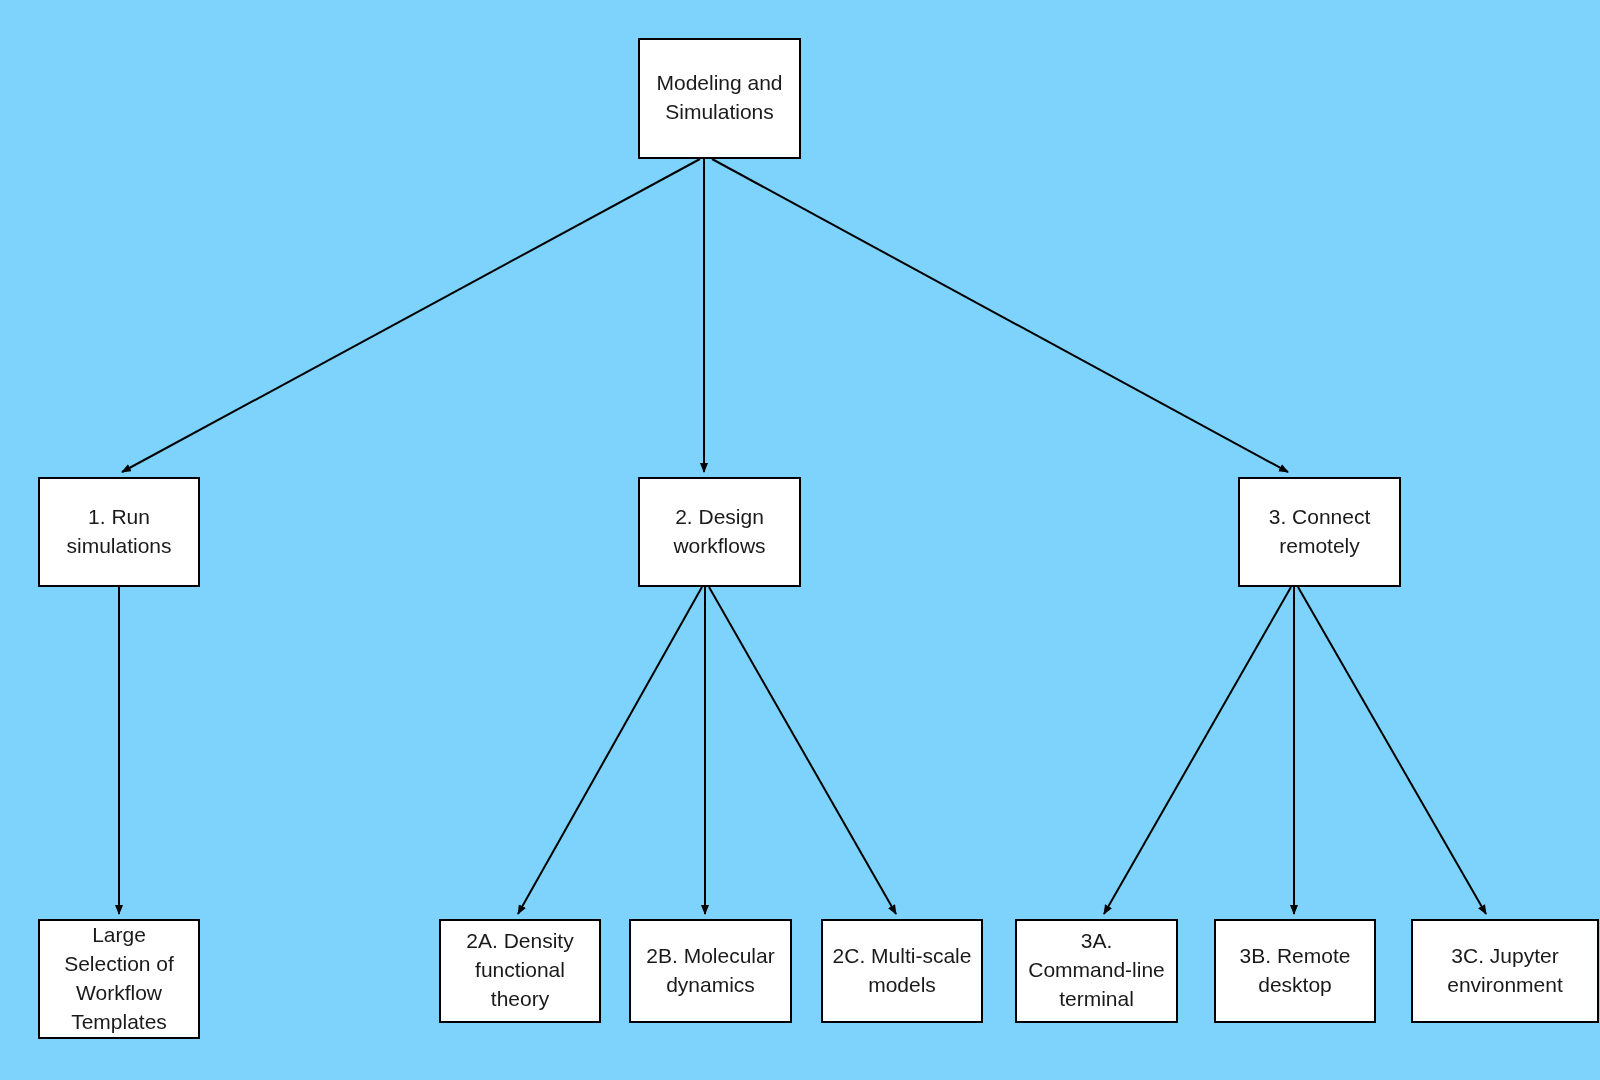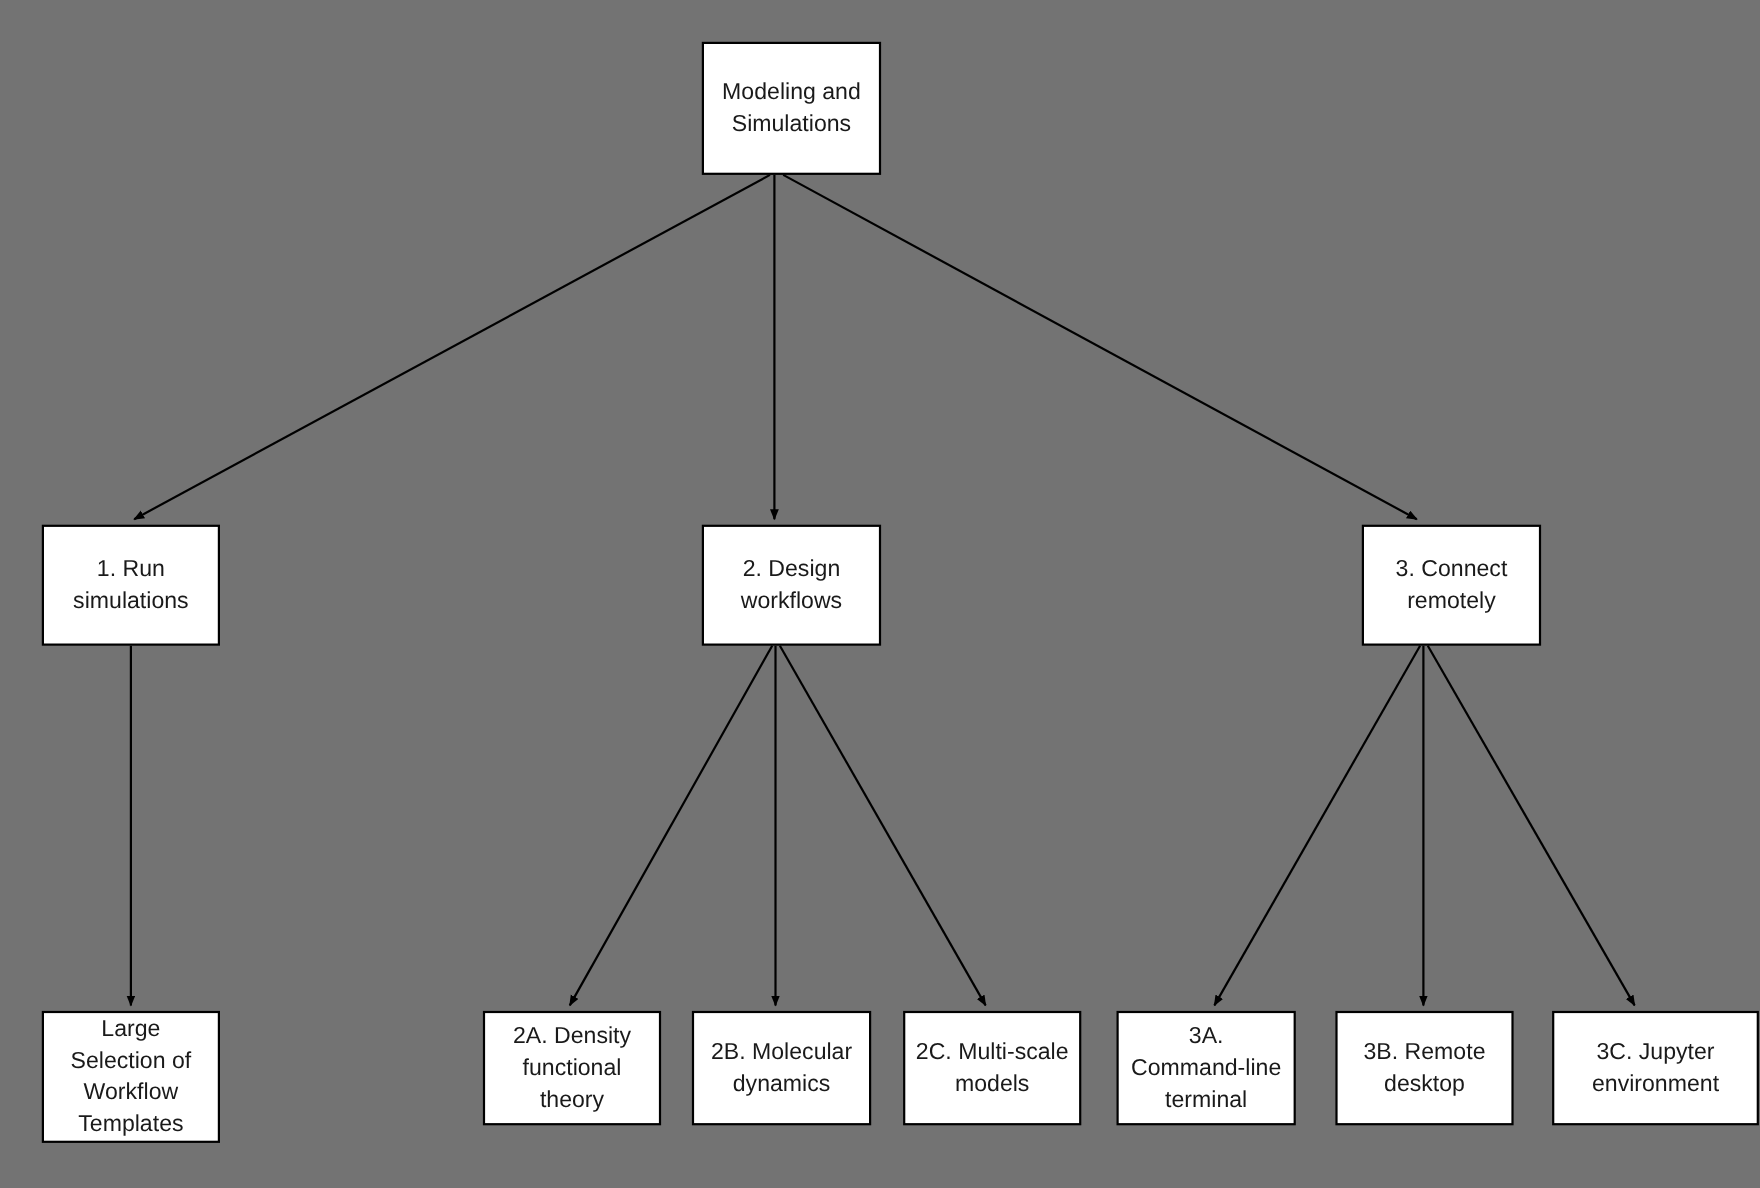--- a/index.html
+++ b/index.html
@@ -10,21 +10,21 @@
   body {
     width: 1600px;
     height: 1080px;
     font-family: "Liberation Sans", sans-serif;
     overflow: hidden;
   }
   #diagram-root {
     position: relative;
     width: 1600px;
     height: 1080px;
-    background: #737373;
+    background: #7dd3fc;
   }
   svg.diagram-canvas {
     position: absolute;
     top: 0;
     left: 0;
     width: 1600px;
     height: 1080px;
   }
   .node-box {
     fill: #ffffff;

